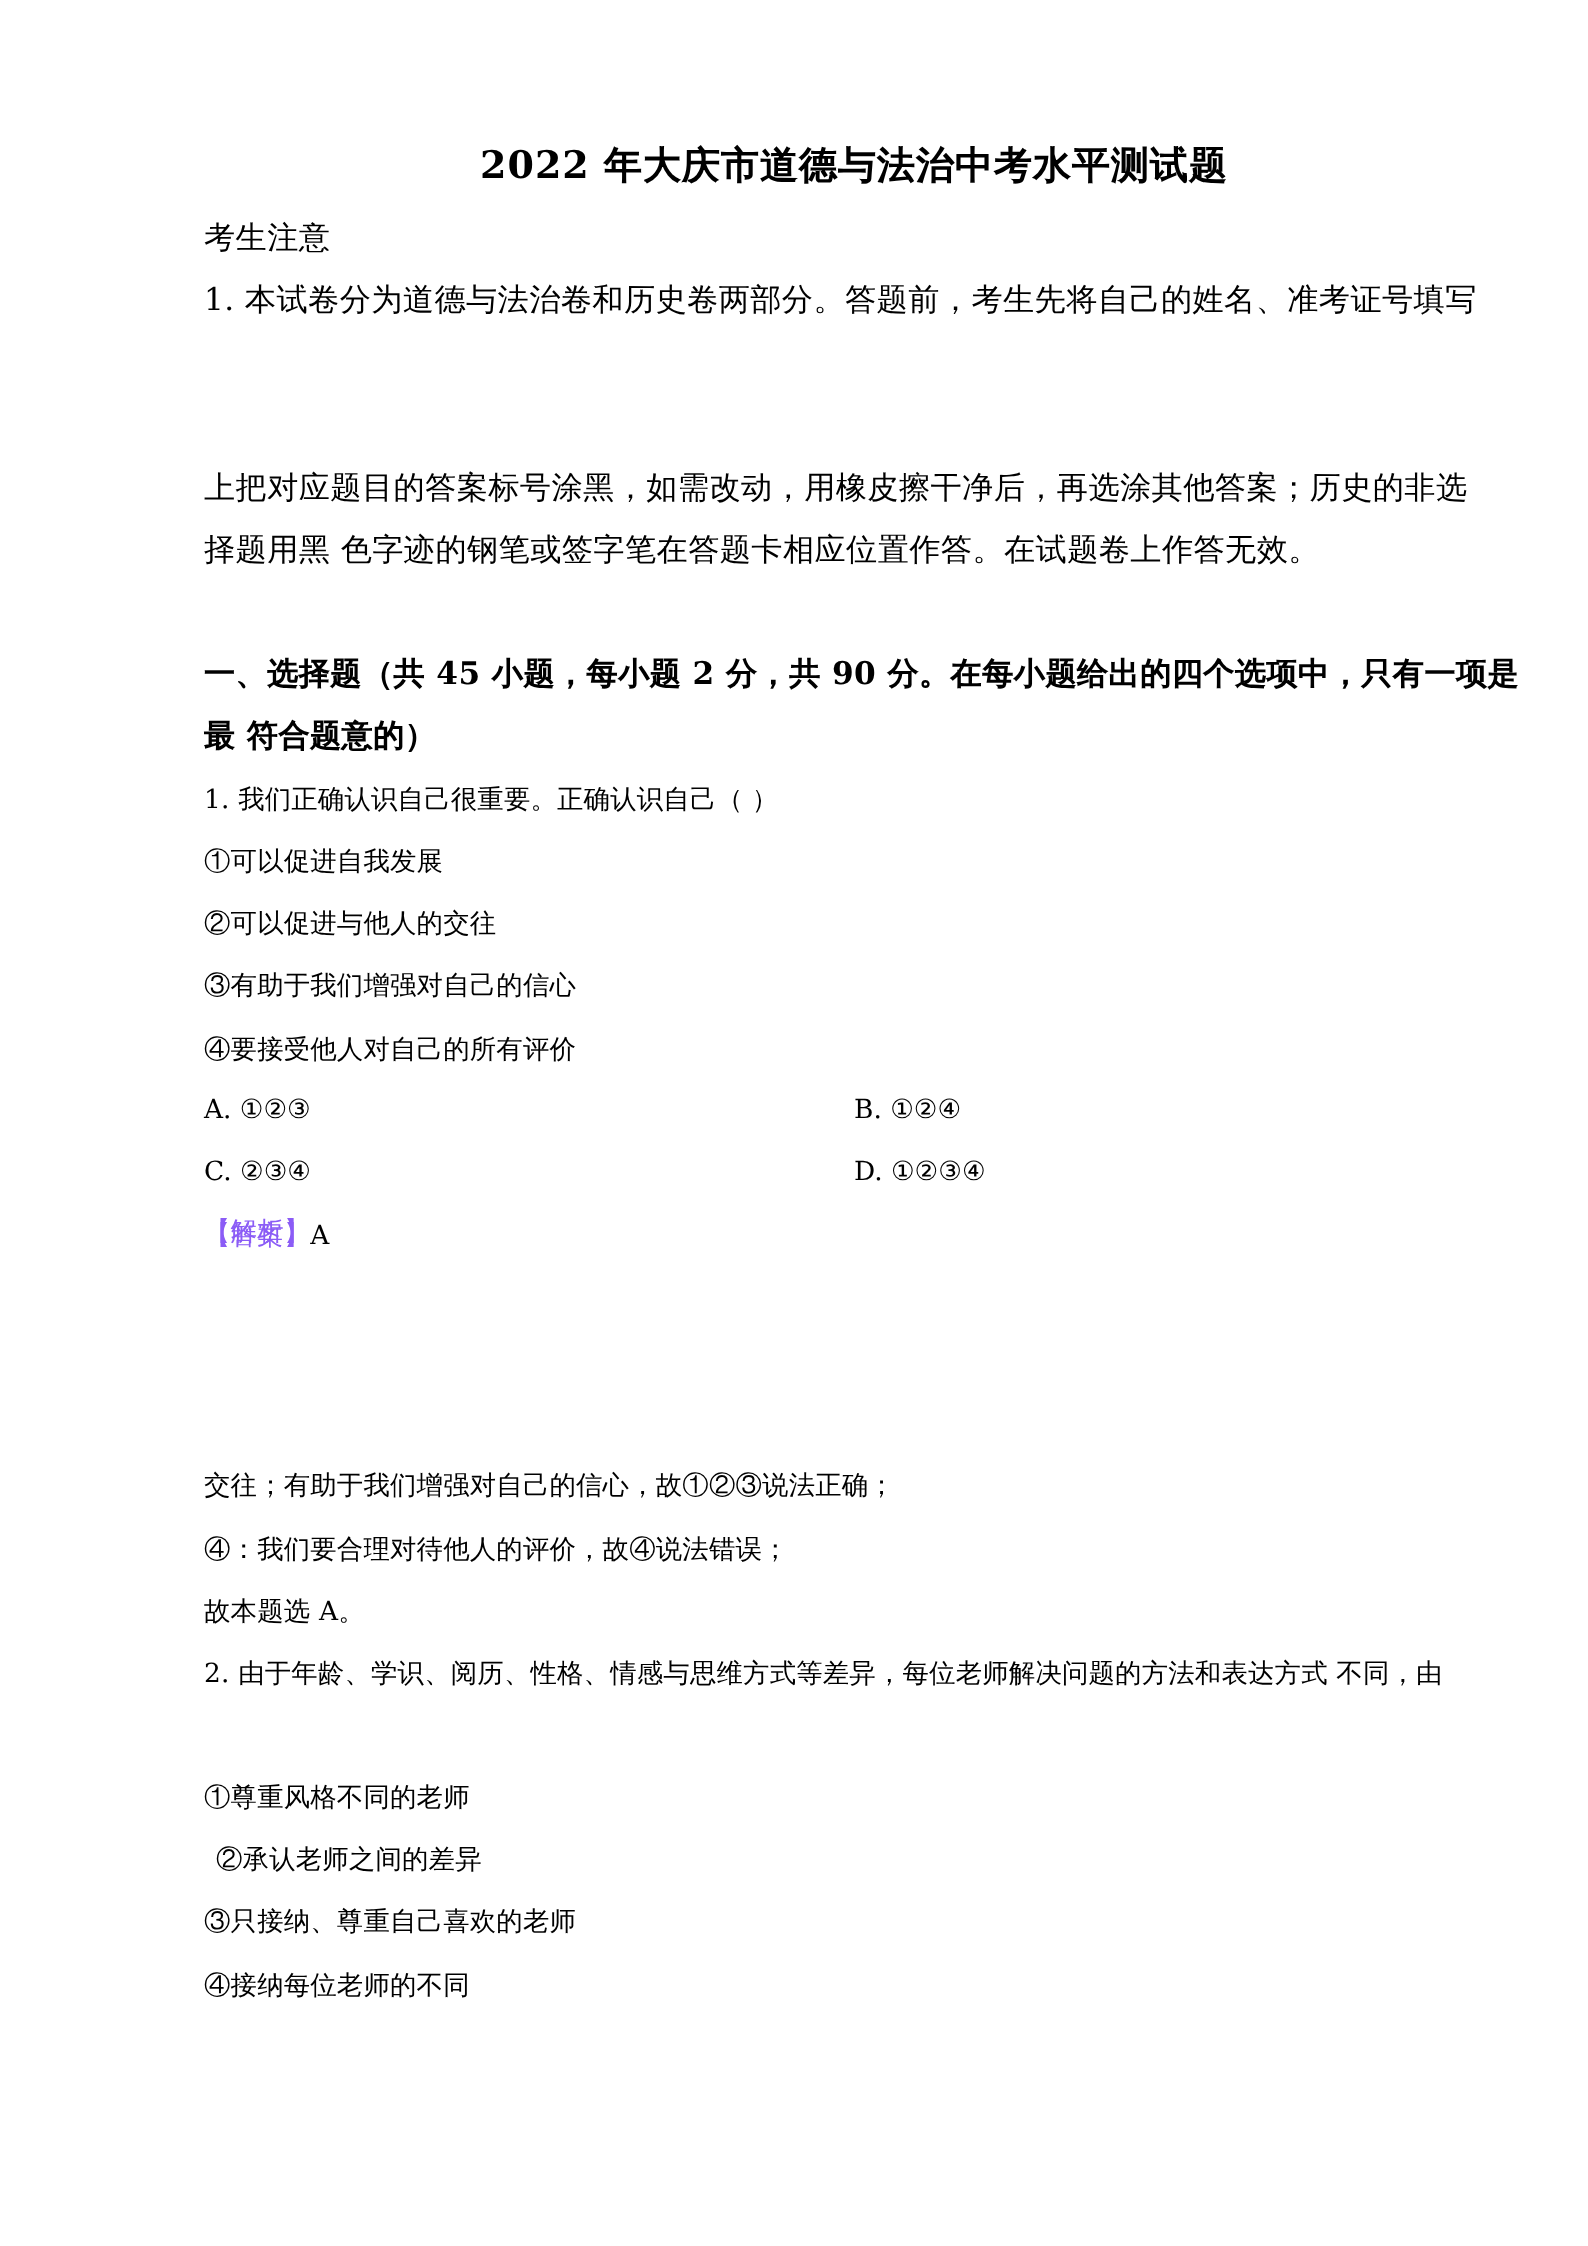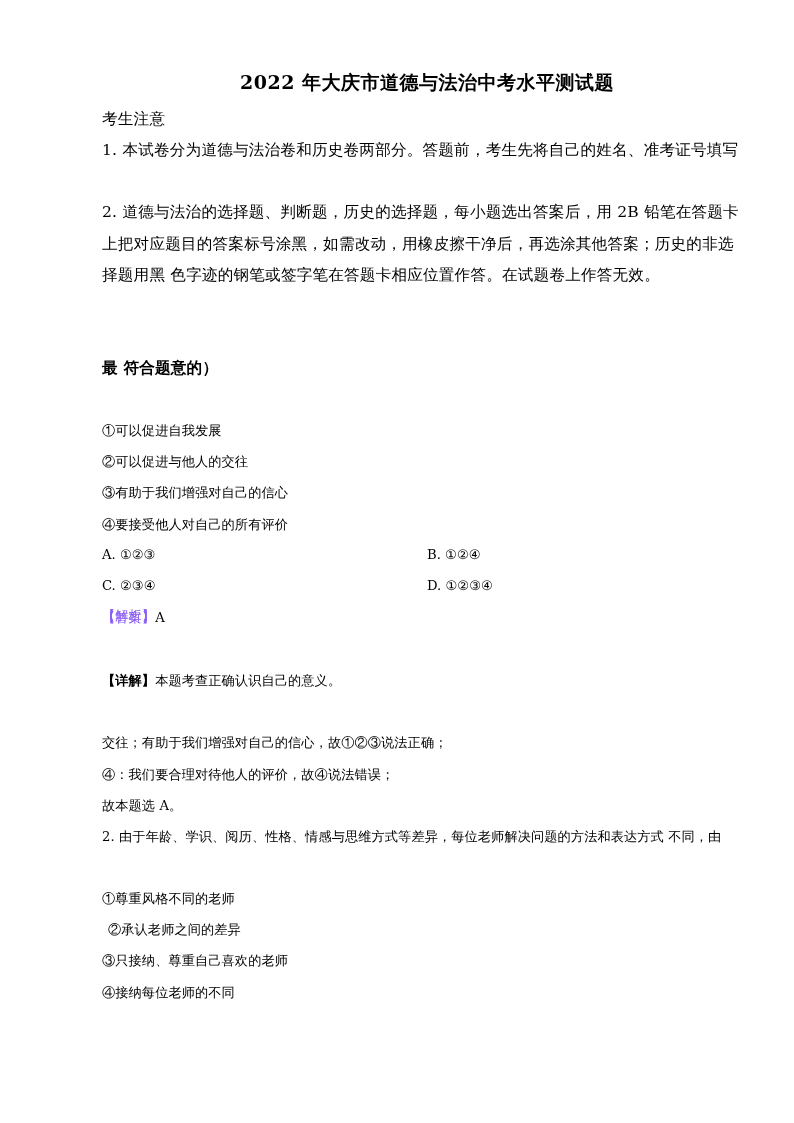--- a/index.html
+++ b/index.html
@@ -19,45 +19,43 @@
 </style>
 </head>
 <body>
 
 <div class="page">
 
   <div class="title">2022 年大庆市道德与法治中考水平测试题</div>
 
   <div class="line big" style="top:109px;">考生注意</div>
   <div class="line big" style="top:140px;">1. 本试卷分为道德与法治卷和历史卷两部分。答题前，考生先将自己的姓名、准考证号填写</div>
-  <div class="line big" style="top:202px;">2. 道德与法治的选择题、判断题，历史的选择题，每小题选出答案后，用  2B  铅笔在答题卡</div>
   <div class="line big" style="top:234px;">上把对应题目的答案标号涂黑，如需改动，用橡皮擦干净后，再选涂其他答案；历史的非选</div>
   <div class="line big" style="top:265px;">择题用黑  色字迹的钢笔或签字笔在答题卡相应位置作答。在试题卷上作答无效。</div>
 
+  <div class="line big bold" style="top:327px;">一、选择题（共 45 小题，每小题 2 分，共 90 分。在每小题给出的四个选项中，只有一项是</div>
   <div class="line big bold" style="top:358px;">最  符合题意的）</div>
 
+  <div class="line small" style="top:391px;">1. 我们正确认识自己很重要。正确认识自己（    ）</div>
   <div class="line small" style="top:422px;">①可以促进自我发展</div>
   <div class="line small" style="top:453px;">②可以促进与他人的交往</div>
   <div class="line small" style="top:484px;">③有助于我们增强对自己的信心</div>
   <div class="line small" style="top:516px;">④要接受他人对自己的所有评价</div>
 
   <div class="opt-left" style="top:547px;">A. ①②③</div>
   <div class="opt-right" style="top:547px;">B. ①②④</div>
   <div class="opt-left" style="top:578px;">C. ②③④</div>
   <div class="opt-right" style="top:578px;">D. ①②③④</div>
 
   <div class="line small" style="top:609px;">
     <span class="label-blue">【答案】</span><span>A</span>
   </div>
   <div class="line small" style="top:607px;">
     <span class="label-blue">【解析】</span>
   </div>
-  <div class="line small" style="top:672px;">
-    <span class="bold">【详解】</span><span>本题考查正确认识自己的意义。</span>
-  </div>
   <div class="line small" style="top:734px;">交往；有助于我们增强对自己的信心，故①②③说法正确；</div>
   <div class="line small" style="top:766px;">④：我们要合理对待他人的评价，故④说法错误；</div>
   <div class="line small" style="top:797px;">故本题选 A。</div>
 
   <div class="line small" style="top:828px;">2.  由于年龄、学识、阅历、性格、情感与思维方式等差异，每位老师解决问题的方法和表达方式 不同，由</div>
   <div class="line small" style="top:890px;">①尊重风格不同的老师</div>
   <div class="line small indent1" style="top:921px;">②承认老师之间的差异</div>
   <div class="line small" style="top:952px;">③只接纳、尊重自己喜欢的老师</div>
   <div class="line small" style="top:984px;">④接纳每位老师的不同</div>
 

